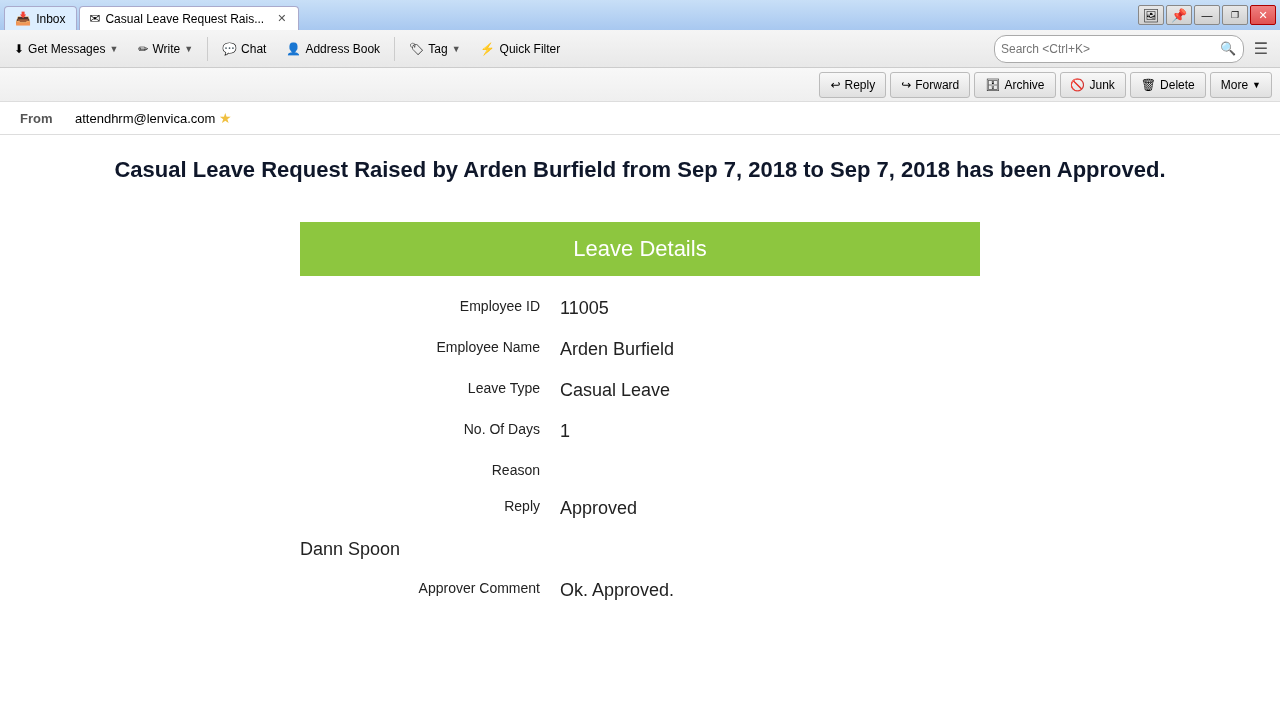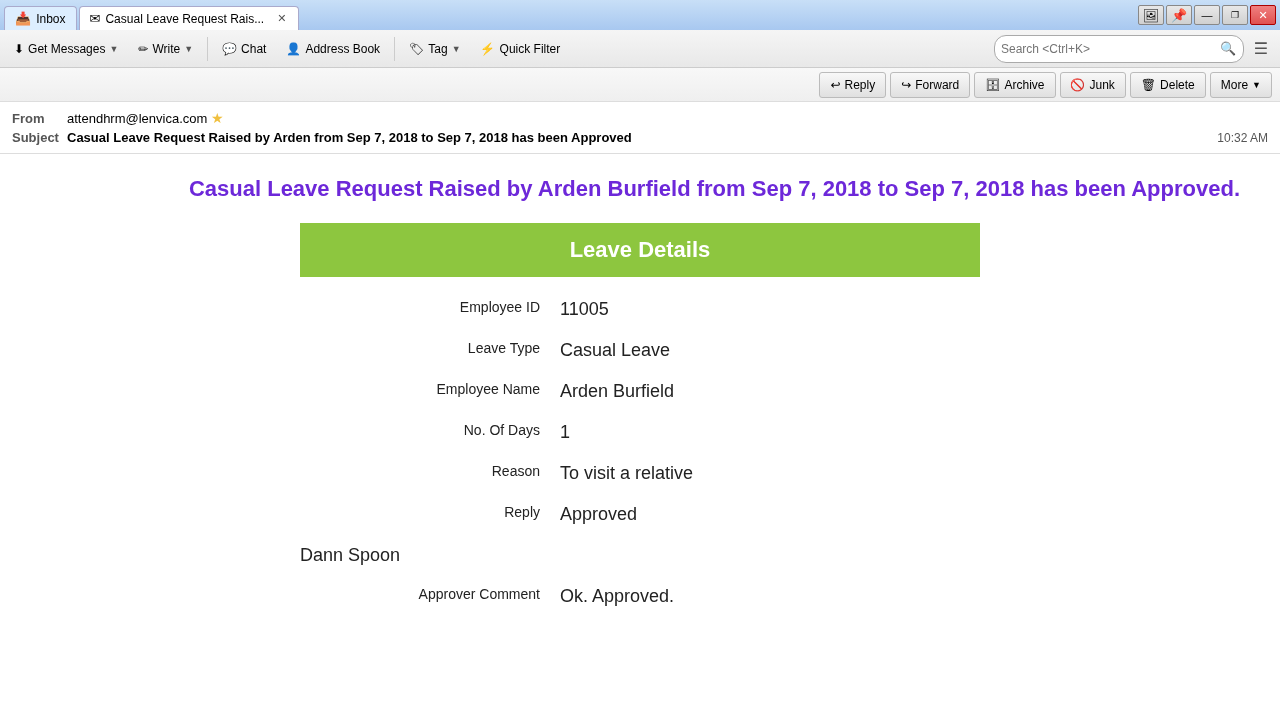--- a/index.html
+++ b/index.html
@@ -140,21 +140,21 @@
       font-size: 12px;
       gap: 4px;
       height: 26px;
     }
     .action-btn .arrow { font-size: 9px; }
 
     
     .email-header {
       background: white;
       border-bottom: 1px solid #ddd;
-      padding: 6px 12px;
+      padding: 6px 20px;
     }
     .email-header-row {
       display: flex;
       align-items: baseline;
       padding: 2px 0;
       font-size: 13px;
     }
     .email-header-label {
       color: #555;
       width: 55px;
@@ -175,38 +175,38 @@
     }
 
     
     .email-body {
       background: white;
       flex: 1;
       padding: 20px 40px;
       overflow-y: auto;
     }
     .email-title {
-      text-align: right;
-      color: #6d28d9;
+      text-align: center;
+      color: #0f172a;
       font-size: 22px;
       font-weight: bold;
-      margin-bottom: 18px;
+      margin-bottom: 36px;
       line-height: 1.4;
     }
     .leave-table {
       width: 680px;
       margin: 0 auto;
       border-collapse: collapse;
     }
     .leave-table-header {
       background: #8dc63f;
       color: white;
       text-align: center;
       font-size: 22px;
-      font-weight: bold;
+      font-weight: normal;
       padding: 14px;
     }
     .leave-table-row {
       display: flex;
       padding: 10px 0;
     }
     .leave-table-key {
       width: 260px;
       text-align: right;
       padding-right: 20px;
@@ -317,60 +317,52 @@
 <div class="main-content">
 
   <div class="email-header">
     <div class="email-header-row">
       <span class="email-header-label">From</span>
       <span class="email-header-value">
         <span>attendhrm@lenvica.com</span>
         <span class="star">★</span>
       </span>
     </div>
-    <div class="subject-row">
-      <div style="display:flex; align-items:baseline; flex:1;">
-        <span class="email-header-label">Subject</span>
-        <span class="email-header-value" style="font-weight:bold;">Casual Leave Request Raised by Arden from Sep 7, 2018 to Sep 7, 2018 has been Approved</span>
-      </div>
-      <span class="email-header-time">10:32 AM</span>
-    </div>
   </div>
 
   <div class="email-body">
     <div class="email-title">Casual Leave Request Raised by Arden Burfield from Sep 7, 2018 to Sep 7, 2018 has been Approved.</div>
 
     <table class="leave-table">
       <tbody>
           <tr>
         <td colspan="2" class="leave-table-header">Leave Details</td>
       </tr>
     </tbody>
       </table>
 
     <div id="leave-fields-container" style="width:680px; margin:12px auto;">
     <div class="leave-table-row">
       <div class="leave-table-key">Employee ID</div>
       <div class="leave-table-val">11005</div>
     </div>
         <div class="leave-table-row">
+      <div class="leave-table-key">Employee Name</div>
+      <div class="leave-table-val">Arden Burfield</div>
+    </div>
+        <div class="leave-table-row">
       <div class="leave-table-key">Leave Type</div>
       <div class="leave-table-val">Casual Leave</div>
     </div>
         <div class="leave-table-row">
-      <div class="leave-table-key">Employee Name</div>
-      <div class="leave-table-val">Arden Burfield</div>
-    </div>
-        <div class="leave-table-row">
       <div class="leave-table-key">No. Of Days</div>
       <div class="leave-table-val">1</div>
     </div>
         <div class="leave-table-row">
       <div class="leave-table-key">Reason</div>
-      <div class="leave-table-val">To visit a relative</div>
     </div>
         <div class="leave-table-row">
       <div class="leave-table-key">Reply</div>
       <div class="leave-table-val">Approved</div>
     </div>
         <div class="leave-table-row">
       <div class="leave-table-val">Dann Spoon</div>
     </div>
         <div class="leave-table-row">
       <div class="leave-table-key">Approver Comment</div>

